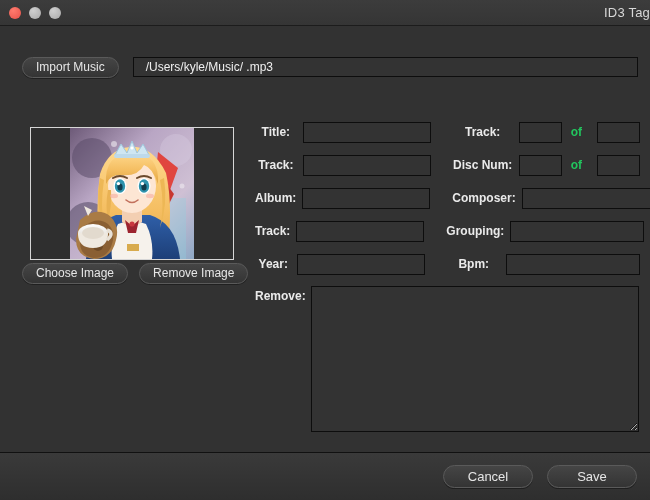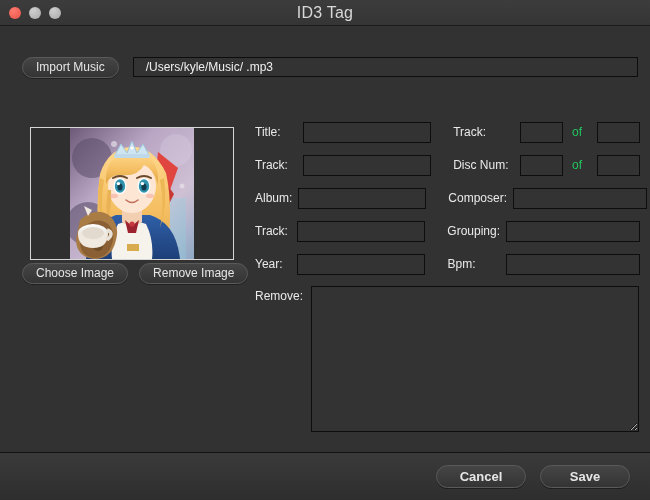--- a/index.html
+++ b/index.html
@@ -44,22 +44,22 @@
     width: 12px; height: 12px;
     border-radius: 50%;
     display: block;
   }
   .light.close  { background: radial-gradient(circle at 35% 30%, #ff7b6e, #e8524a); }
   .light.min    { background: radial-gradient(circle at 35% 30%, #cfcfcf, #a9a9a9); }
   .light.max    { background: radial-gradient(circle at 35% 30%, #cfcfcf, #a9a9a9); }
 
   .title-text {
     width: 100%;
-    text-align: center;
-    font-size: 16px;
+    text-align: right;
+    font-size: 13px;
     color: #d8d8d8;
     letter-spacing: .2px;
   }
 
   
   .content {
     position: relative;
     flex: 1 1 auto;
     background: #323232;
   }
@@ -132,22 +132,23 @@
 
   .frow {
     display: flex;
     align-items: center;
     height: 22px;
     margin-bottom: 11px;
   }
   .lbl {
     font-size: 12px;
     color: #eaeaea;
-    text-align: left;
+    text-align: center;
     white-space: nowrap;
+    font-weight: bold;
   }
   .lbl.left-col  { width: 50px; }
   .lbl.right-col { width: 72px; }
   .lbl.of-lbl    { width: auto; padding: 0 9px; color: #22c55e; }
 
   .inp {
     background: #333333;
     border: 1px solid #0d0d0d;
     height: 21px;
     color: #f0f0f0;
@@ -182,23 +183,22 @@
 
   
   .footer {
     flex: 0 0 48px;
     height: 48px;
     background: linear-gradient(#3a3a3a, #2e2e2e);
     border-top: 1px solid #111111;
     display: flex;
     align-items: center;
     justify-content: flex-end;
-    padding-right: 20px;
+    padding-right: 13px;
     gap: 14px;
-    font-weight: bold;
   }
   .footer .btn {
     width: 90px;
     height: 23px;
     line-height: 21px;
     border-radius: 12px;
     font-size: 13px;
     padding: 0;
   }
 </style>

